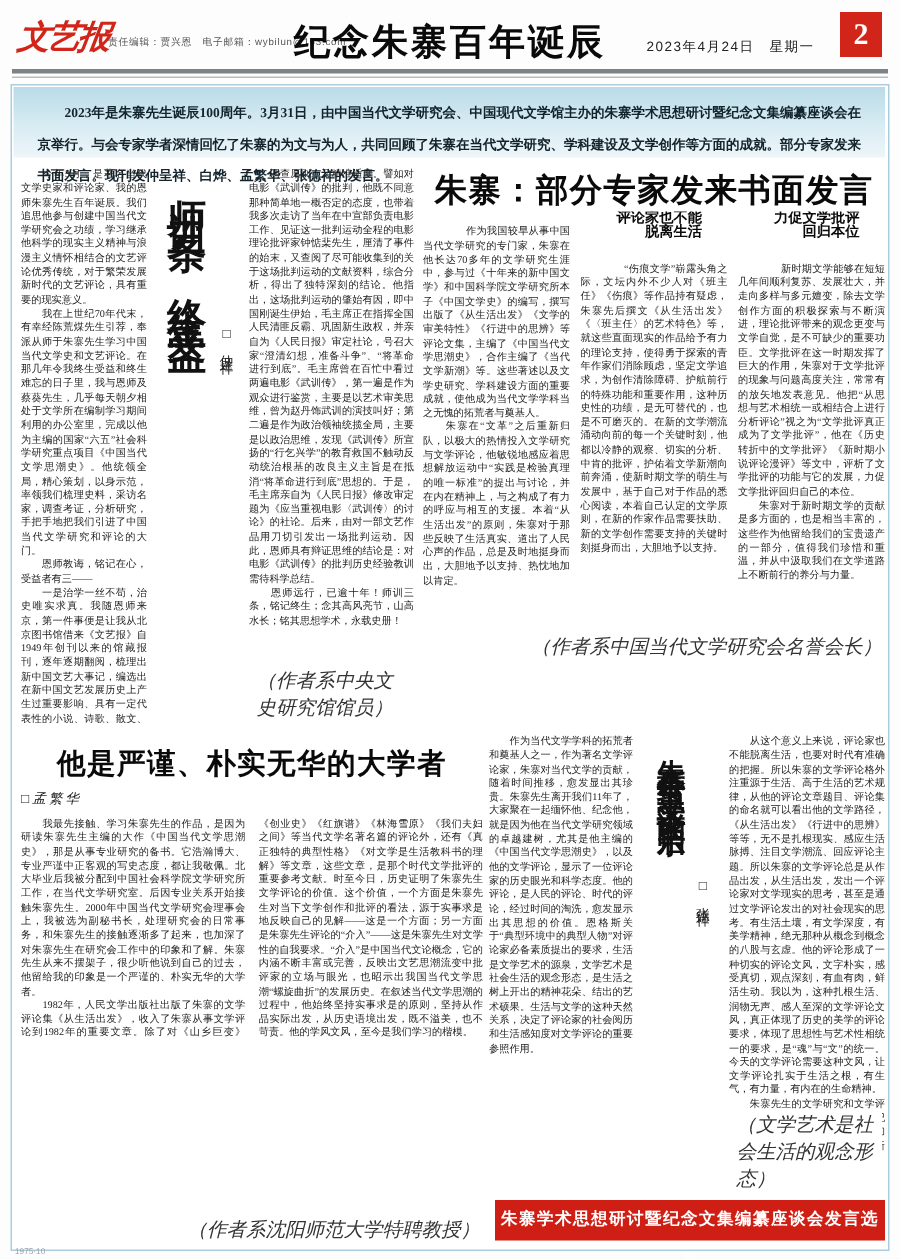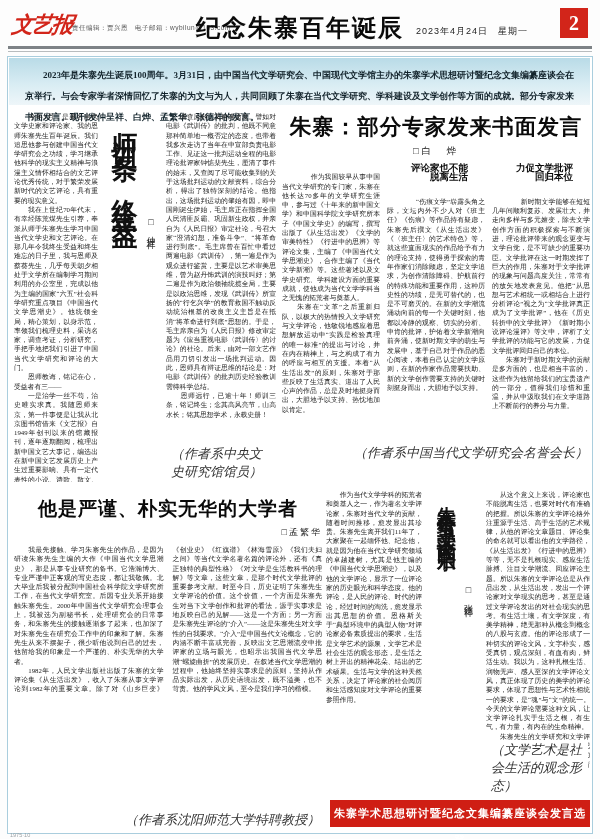--- a/index.html
+++ b/index.html
@@ -17,21 +17,21 @@
     font-family:"Liberation Serif", serif;transform:skewX(-8deg);letter-spacing:-2px;
     white-space:nowrap;
   }
   .editor-line{position:absolute;left:72px;top:24px;font-size:6.5px;color:#555;
     font-family:"Liberation Sans", sans-serif;letter-spacing:.5px;}
   .section-title{
     position:absolute;left:170px;top:12px;width:260px;text-align:center;
     font-family:"Liberation Sans", sans-serif;font-weight:900;font-size:24px;
     letter-spacing:2px;color:#0a0a0a;
   }
-  .date-line{position:absolute;right:72px;top:25px;font-size:9px;color:#222;
+  .date-line{position:absolute;right:57px;top:25px;font-size:9px;color:#222;
     font-family:"Liberation Sans", sans-serif;letter-spacing:1px;}
   .page-box{
     position:absolute;right:12px;top:8px;width:28px;height:30px;background:#d2251a;
     color:#fff;font-family:"Liberation Serif", serif;font-weight:700;font-size:20px;
     text-align:center;line-height:30px;
   }
   .rule-thick{position:absolute;left:8px;top:46px;width:584px;height:3px;background:#7d8286;}
   .rule-thin{position:absolute;left:8px;top:51px;width:584px;height:1px;background:#b8bcbe;}
   
   .frame{position:absolute;left:7px;top:56px;width:584px;height:776px;
@@ -65,21 +65,21 @@
   .a2{position:absolute;left:282px;top:110px;width:308px;height:372px;}
   .a2-title{font-family:"Liberation Sans", sans-serif;font-weight:900;font-size:21.5px;
     text-align:center;letter-spacing:1px;margin:2px 0 0 0;color:#0a0a0a;}
   .a2-byline{text-align:center;font-size:9.5px;margin:4px 0 5px 0;letter-spacing:3px;}
   .a2-body{height:300px;overflow:hidden;column-count:3;column-gap:7px;position:relative;}
   .a2-wrap{position:relative;height:300px;}
   
   .a3{position:absolute;left:14px;top:490px;width:308px;height:340px;}
   .a3-title{font-family:"Liberation Sans", sans-serif;font-weight:900;font-size:19px;
     text-align:center;letter-spacing:1px;margin:6px 0 0 0;color:#0a0a0a;}
-  .a3-byline{text-align:right;font-size:9px;margin:4px 0 6px 0;letter-spacing:2px;}
+  .a3-byline{text-align:left;font-size:9px;margin:4px 0 6px 0;letter-spacing:2px;font-style:italic;}
   .a3-wrap{position:relative;height:285px;}
   .a3-body{height:285px;overflow:hidden;column-count:2;column-gap:9px;}
   
   .a4{position:absolute;left:326px;top:490px;width:264px;height:306px;display:flex;gap:6px;}
   .a4-c1{width:96px;height:306px;}
   .a4-title-strip{width:52px;display:flex;justify-content:center;gap:2px;}
   .a4-vtitle{font-size:19px;font-weight:900;letter-spacing:4px;color:#111;height:302px;
     font-family:"Liberation Serif", serif;}
   .a4-vbyline{font-size:9px;letter-spacing:2px;margin-top:95px;color:#222;height:200px;}
   .a4-c2{flex:1;height:306px;position:relative;}
@@ -121,21 +121,20 @@
     </div>
     <div class="a1-c2">
       <div class="btxt">　　调查原则，又精准适度。譬如对电影《武训传》的批判，他既不同意那种简单地一概否定的态度，也带着我多次走访了当年在中宣部负责电影工作、见证这一批判运动全程的电影理论批评家钟惦棐先生，厘清了事件的始末，又查阅了尽可能收集到的关于这场批判运动的文献资料，综合分析，得出了独特深刻的结论。他指出，这场批判运动的肇始有因，即中国刚诞生伊始，毛主席正在指挥全国人民清匪反霸、巩固新生政权，并亲自为《人民日报》审定社论，号召大家“澄清幻想，准备斗争”、“将革命进行到底”。毛主席曾在百忙中看过两遍电影《武训传》，第一遍是作为观众进行鉴赏，主要是以艺术审美思维，曾为赵丹饰武训的演技叫好；第二遍是作为政治领袖统揽全局，主要是以政治思维，发现《武训传》所宣扬的“行乞兴学”的教育救国不触动反动统治根基的改良主义主旨是在抵消“将革命进行到底”思想的。于是，毛主席亲自为《人民日报》修改审定题为《应当重视电影〈武训传〉的讨论》的社论。后来，由对一部文艺作品用刀切引发出一场批判运动。因此，恩师具有辩证思维的结论是：对电影《武训传》的批判历史经验教训需待科学总结。
 　　恩师远行，已逾十年！师训三条，铭记终生；念其高风亮节，山高水长；铭其思想学术，永载史册！</div>
       <div class="attr">（作者系中央文史研究馆馆员）</div>
     </div>
   </div>
 
   <div class="a2">
     <h1 class="a2-title">朱寨：部分专家发来书面发言</h1>
-    <div class="a2-byline">□白　烨</div>
     <div class="a2-wrap">
       <div class="a2-body btxt">
         <span>　　作为我国较早从事中国当代文学研究的专门家，朱寨在他长达70多年的文学研究生涯中，参与过《十年来的新中国文学》和中国科学院文学研究所本子《中国文学史》的编写，撰写出版了《从生活出发》《文学的审美特性》《行进中的思辨》等评论文集，主编了《中国当代文学思潮史》，合作主编了《当代文学新潮》等。这些著述以及文学史研究、学科建设方面的重要成就，使他成为当代文学学科当之无愧的拓荒者与奠基人。
 　　朱寨在“文革”之后重新归队，以极大的热情投入文学研究与文学评论，他敏锐地感应着思想解放运动中“实践是检验真理的唯一标准”的提出与讨论，并在内在精神上，与之构成了有力的呼应与相互的支援。本着“从生活出发”的原则，朱寨对于那些反映了生活真实、道出了人民心声的作品，总是及时地挺身而出，大胆地予以支持、热忱地加以肯定。</span>
         <div class="subhead">评论家也不能脱离生活</div>
         <span>　　“伤痕文学”崭露头角之际，文坛内外不少人对《班主任》《伤痕》等作品持有疑虑，朱寨先后撰文《从生活出发》《〈班主任〉的艺术特色》等，就这些直面现实的作品给予有力的理论支持，使得勇于探索的青年作家们消除顾虑，坚定文学追求，为创作清除障碍、护航前行的特殊功能和重要作用，这种历史性的功绩，是无可替代的，也是不可磨灭的。在新的文学潮流涌动向前的每一个关键时刻，他都以冷静的观察、切实的分析、中肯的批评，护佑着文学新潮向前奔涌，使新时期文学的萌生与发展中，基于自己对于作品的悉心阅读，本着自己认定的文学原则，在新的作家作品需要扶助、新的文学创作需要支持的关键时刻挺身而出，大胆地予以支持。</span>
         <div class="subhead">力促文学批评回归本位</div>
         <span>　　新时期文学能够在短短几年间顺利复苏、发展壮大，并走向多样与多元嬗变，除去文学创作方面的积极探索与不断演进，理论批评带来的观念更变与文学自觉，是不可缺少的重要功臣。文学批评在这一时期发挥了巨大的作用，朱寨对于文学批评的现象与问题高度关注，常常有的放矢地发表意见。他把“从思想与艺术相统一或相结合上进行分析评论”视之为“文学批评真正成为了文学批评”，他在《历史转折中的文学批评》《新时期小说评论漫评》等文中，评析了文学批评的功能与它的发展，力促文学批评回归自己的本位。
 　　朱寨对于新时期文学的贡献是多方面的，也是相当丰富的，这些作为他留给我们的宝贵遗产的一部分，值得我们珍惜和重温，并从中汲取我们在文学道路上不断前行的养分与力量。</span>
       </div>

